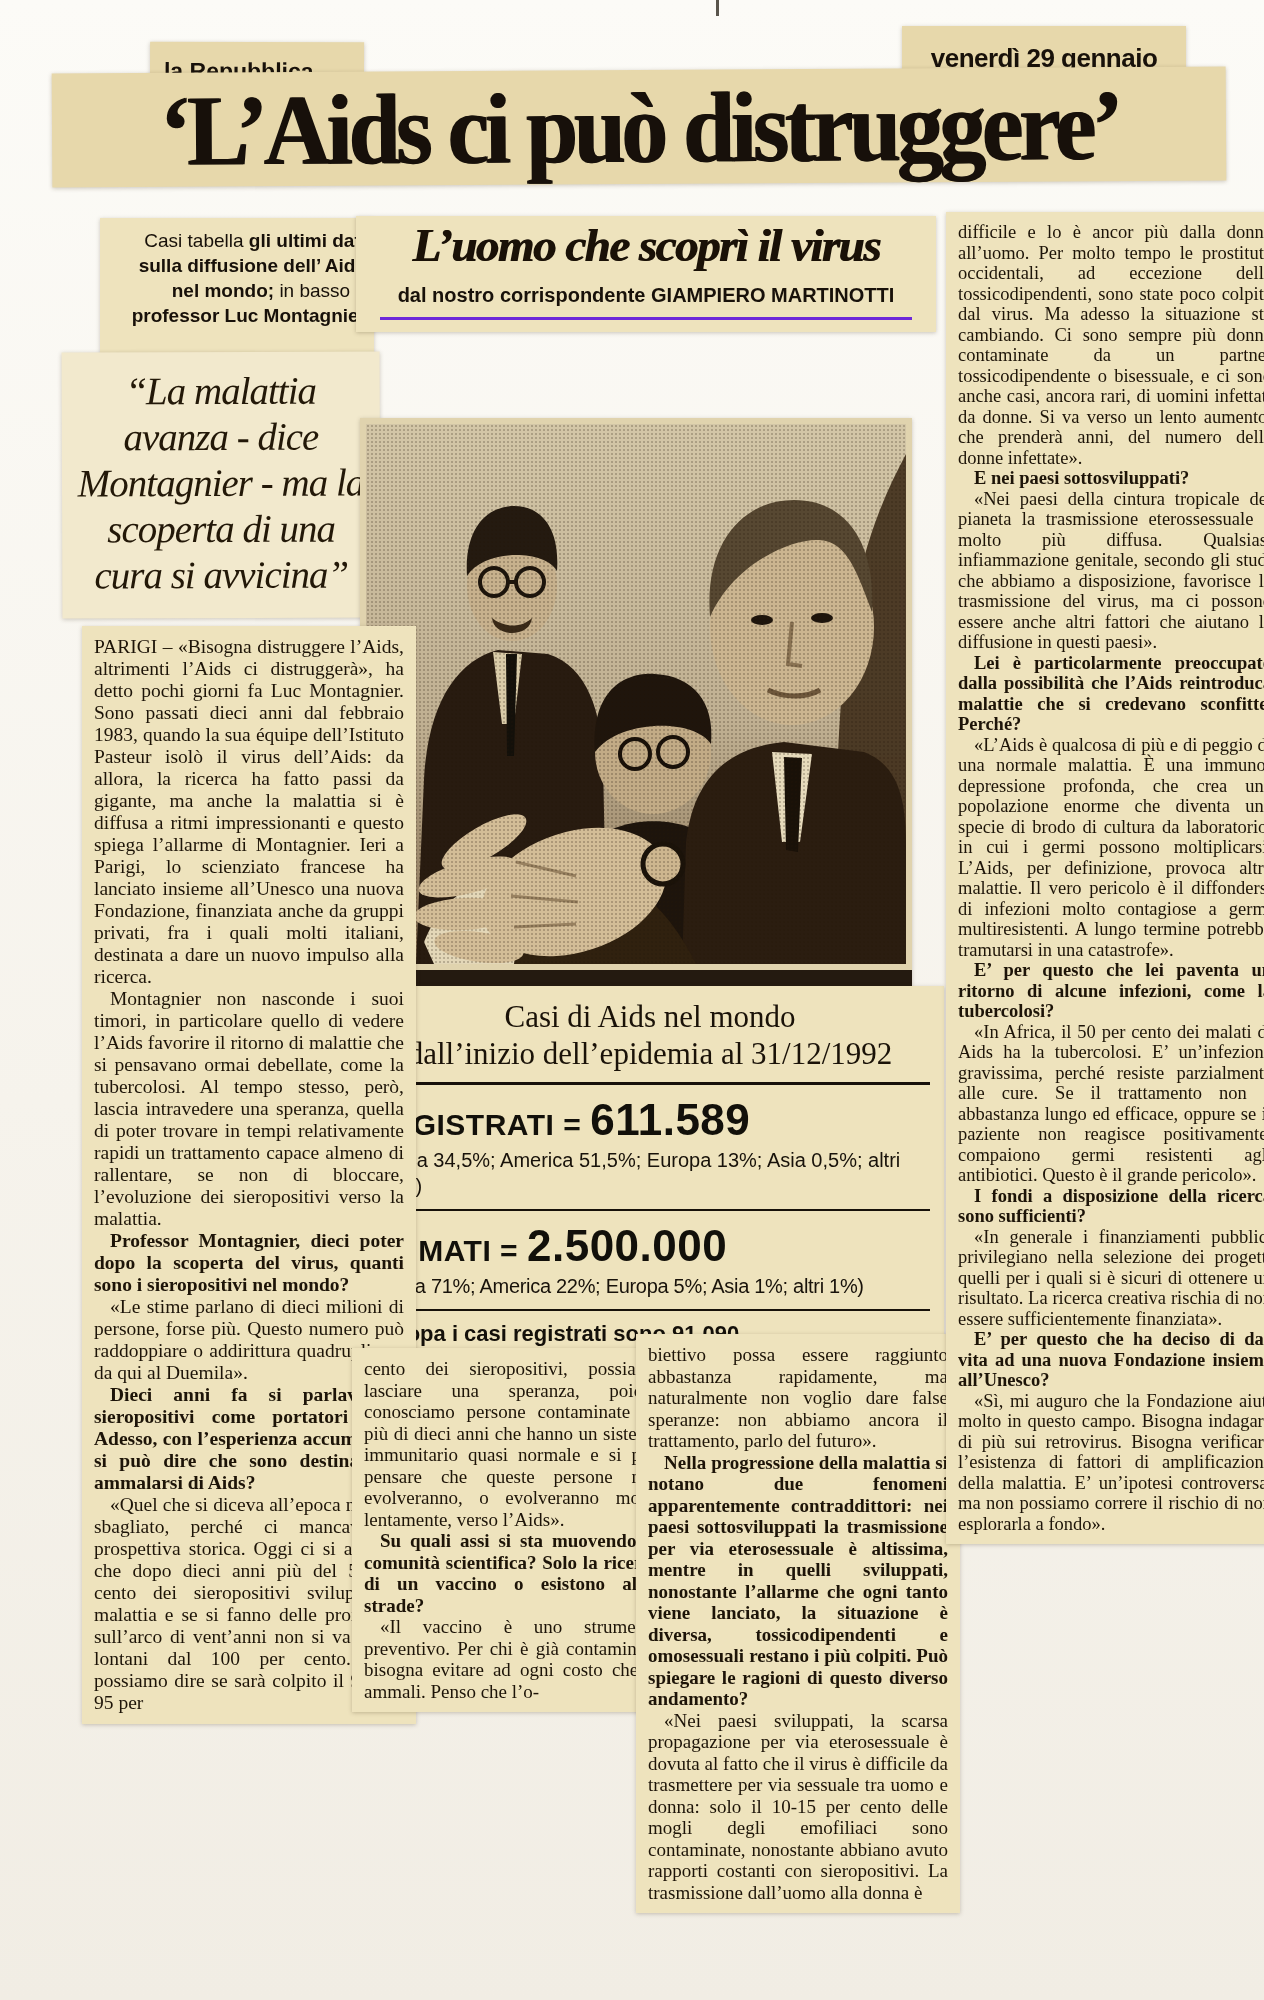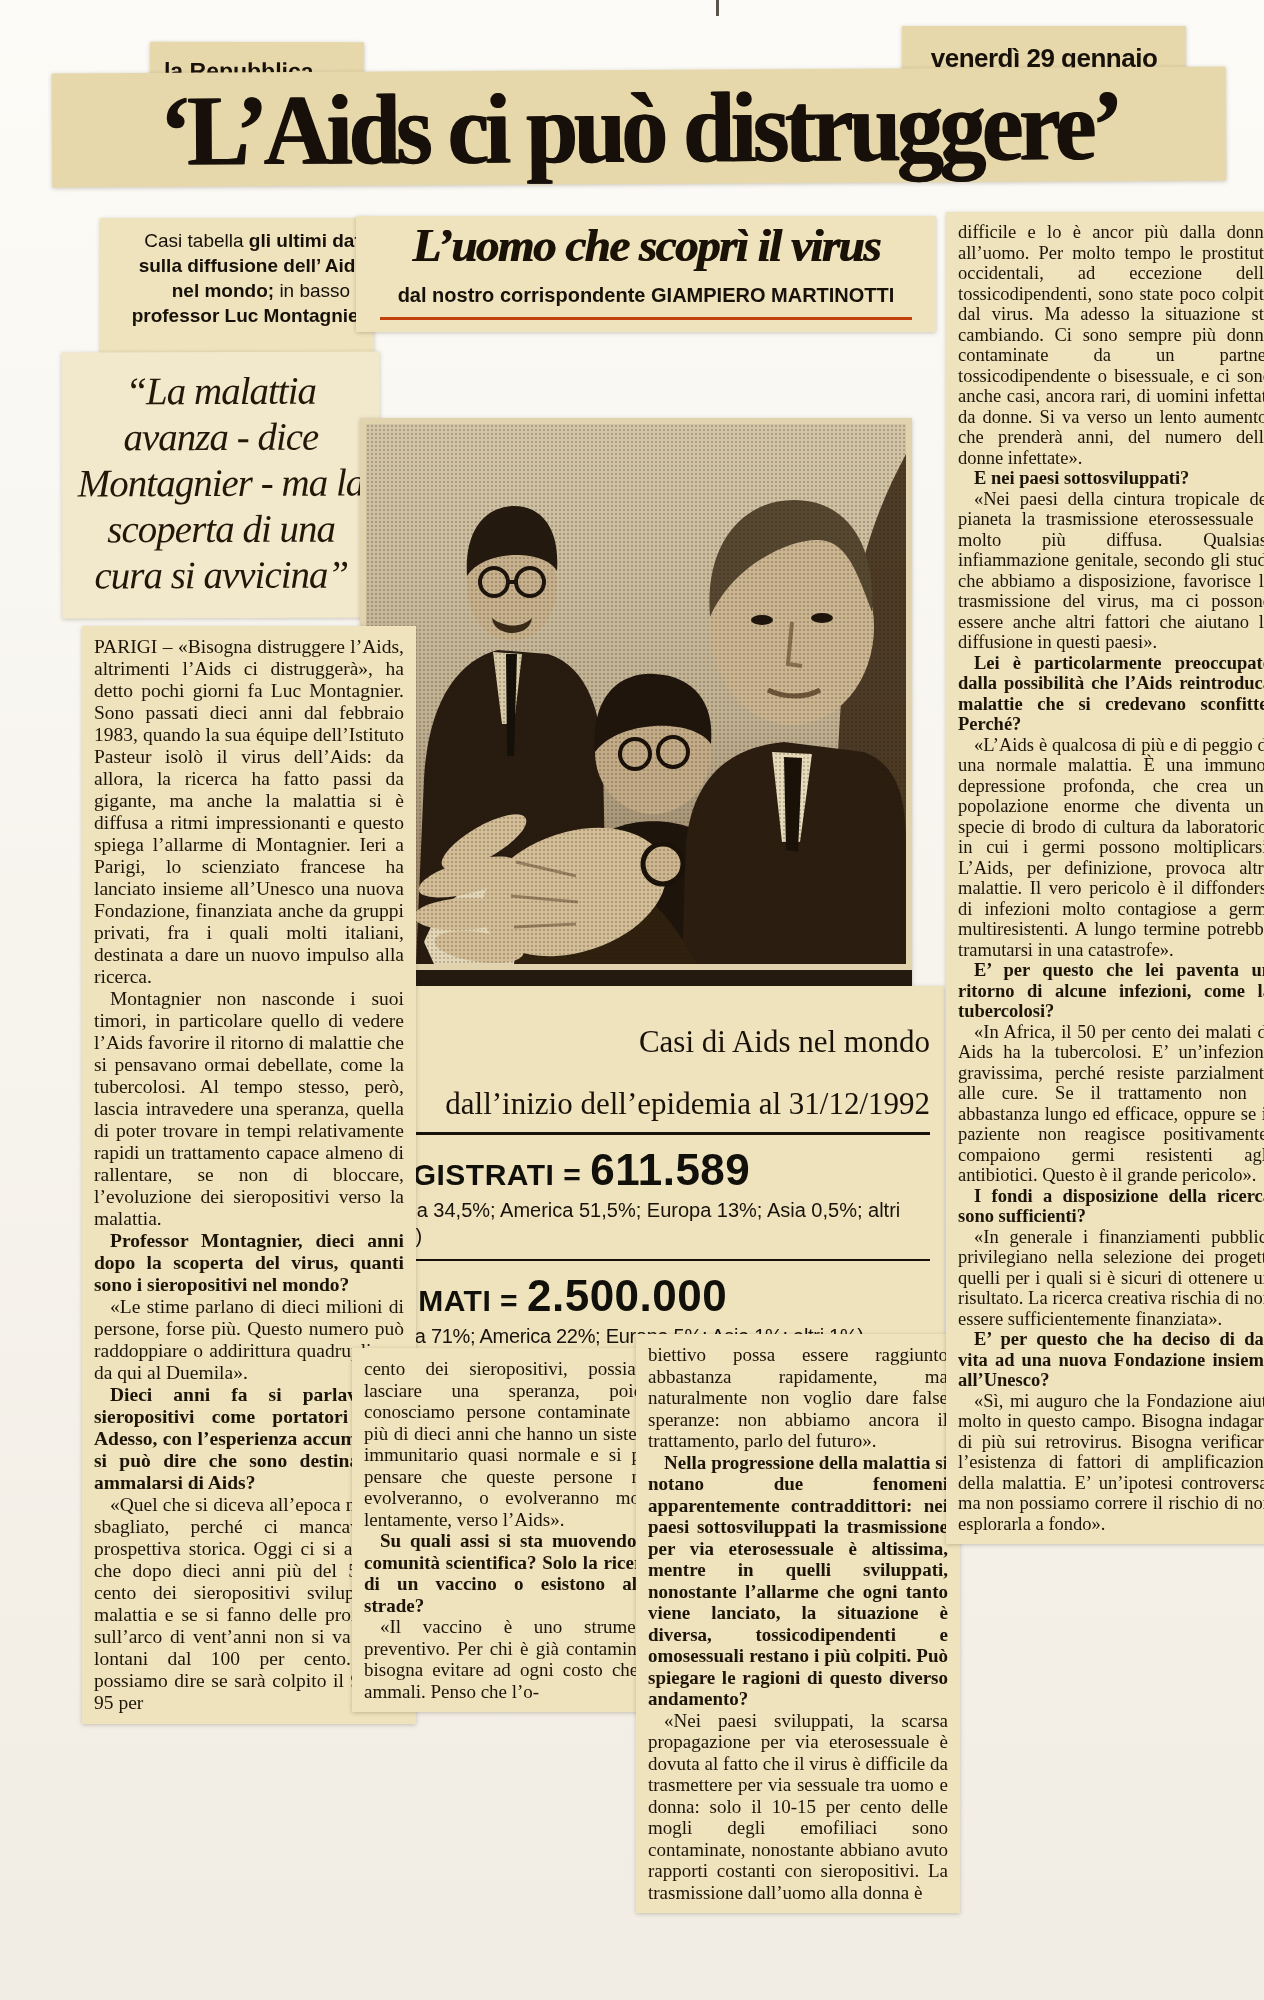--- a/index.html
+++ b/index.html
@@ -30,34 +30,34 @@
   .caption-note .t{font-size:19px;line-height:25px;text-align:right;color:#171009;}
   .caption-note .b{font-weight:bold;}
   .quote-clip{left:62px;top:352px;width:302px;padding:16px 8px 20px;transform:rotate(-0.2deg);}
   .pull-quote{font-style:italic;font-size:39px;line-height:46px;text-align:center;color:#231808;letter-spacing:-1px;}
 
   
   .subhead{left:356px;top:216px;width:560px;padding:2px 10px 0;}
   .sub-line{font-style:italic;font-weight:bold;font-size:47px;line-height:54px;text-align:center;
             color:#1a1107;letter-spacing:-1.5px;text-shadow:1px 0 0 #1a1107;}
   .byline{margin:12px 14px 0;padding-bottom:10px;font-size:20px;font-weight:bold;text-align:center;
-          color:#18110a;border-bottom:3px solid #c2410c;}
+          color:#18110a;border-bottom:3px solid #6d28d9;}
   .subhead .pad-bottom{height:12px;}
 
   
   .photo-clip{left:360px;top:418px;width:552px;height:568px;background:#e0d3ae;padding:0;}
   .photo-inner{position:relative;width:540px;height:540px;margin:6px auto 0;background:#b9a988;overflow:hidden;}
   .photo-inner svg{display:block;width:100%;height:100%;}
   .halftone{position:absolute;inset:0;background-image:radial-gradient(rgba(35,22,8,0.22) 1px,transparent 1.35px);
             background-size:4px 4px;pointer-events:none;}
   .photo-bar{height:16px;margin-top:6px;background:#241a10;}
 
   
   .stats{left:356px;top:986px;width:560px;padding:12px 14px 14px;}
-  .stats-title{font-size:31px;line-height:37px;text-align:right;color:#1a1208;margin-top:25px;}
+  .stats-title{font-size:31px;line-height:37px;text-align:center;color:#1a1208;}
   .rule{height:3px;background:#17110a;margin:10px 0;}
   .rule.thin{height:2px;}
   .stats-big{font-family:"Liberation Sans",sans-serif;font-weight:bold;color:#12100a;font-size:30px;letter-spacing:0.5px;}
   .stats-big .val{font-size:44px;}
   .stats-detail{font-family:"Liberation Sans",sans-serif;font-size:20px;line-height:26px;color:#18120a;margin-top:2px;}
   .nowrap{white-space:nowrap;letter-spacing:-0.3px;}
   .europe1{font-family:"Liberation Sans",sans-serif;font-weight:bold;font-size:22px;color:#14100a;margin-top:2px;}
   .europe2{font-family:"Liberation Sans",sans-serif;font-size:22px;line-height:29px;color:#18120a;margin-top:2px;}
 
   
@@ -185,21 +185,21 @@
     </div>
     <div class="stats-detail nowrap">(Africa 71%; America 22%; Europa 5%; Asia 1%; altri 1%)</div>
     <div class="rule thin"></div>
     <div class="europe1">Europa i casi registrati sono 91.090.</div>
     <div class="europe2">Le tre nazioni con più di diecimila casi sono: Francia 21.487, Spagna 14.991, Italia 14.783.</div>
   </div>
 
   <div class="clip tone-b col col-left">
       <p class="para">PARIGI – «Bisogna distruggere l’Aids, altrimenti l’Aids ci distruggerà», ha detto pochi giorni fa Luc Montagnier. Sono passati dieci anni dal febbraio 1983, quando la sua équipe dell’Istituto Pasteur isolò il virus dell’Aids: da allora, la ricerca ha fatto passi da gigante, ma anche la malattia si è diffusa a ritmi impressionanti e questo spiega l’allarme di Montagnier. Ieri a Parigi, lo scienziato francese ha lanciato insieme all’Unesco una nuova Fondazione, finanziata anche da gruppi privati, fra i quali molti italiani, destinata a dare un nuovo impulso alla ricerca.</p>
       <p class="para">Montagnier non nasconde i suoi timori, in particolare quello di vedere l’Aids favorire il ritorno di malattie che si pensavano ormai debellate, come la tubercolosi. Al tempo stesso, però, lascia intravedere una speranza, quella di poter trovare in tempi relativamente rapidi un trattamento capace almeno di rallentare, se non di bloccare, l’evoluzione dei sieropositivi verso la malattia.</p>
-      <p class="para q">Professor Montagnier, dieci anni dopo la scoperta del virus, quanti sono i sieropositivi nel mondo?</p>
+      <p class="para q">Professor Montagnier, dieci poter dopo la scoperta del virus, quanti sono i sieropositivi nel mondo?</p>
       <p class="para">«Le stime parlano di dieci milioni di persone, forse più. Questo numero può raddoppiare o addirittura quadruplicare da qui al Duemila».</p>
       <p class="para q">Dieci anni fa si parlava di sieropositivi come portatori sani. Adesso, con l’esperienza accumulata, si può dire che sono destinati ad ammalarsi di Aids?</p>
       <p class="para">«Quel che si diceva all’epoca non era sbagliato, perché ci mancava la prospettiva storica. Oggi ci si accorge che dopo dieci anni più del 50 per cento dei sieropositivi sviluppa la malattia e se si fanno delle proiezioni sull’arco di vent’anni non si va molto lontani dal 100 per cento. Non possiamo dire se sarà colpito il 90 o il 95 per</p>
     </div>
   <div class="clip tone-b col col-mid1">
       <p class="para">cento dei sieropositivi, possiamo lasciare una speranza, poiché conosciamo persone contaminate da più di dieci anni che hanno un sistema immunitario quasi normale e si può pensare che queste persone non evolveranno, o evolveranno molto lentamente, verso l’Aids».</p>
       <p class="para q">Su quali assi si sta muovendo la comunità scientifica? Solo la ricerca di un vaccino o esistono altre strade?</p>
       <p class="para">«Il vaccino è uno strumento preventivo. Per chi è già contaminato bisogna evitare ad ogni costo che si ammali. Penso che l’o-</p>
     </div>
   <div class="clip tone-b col col-mid2">

